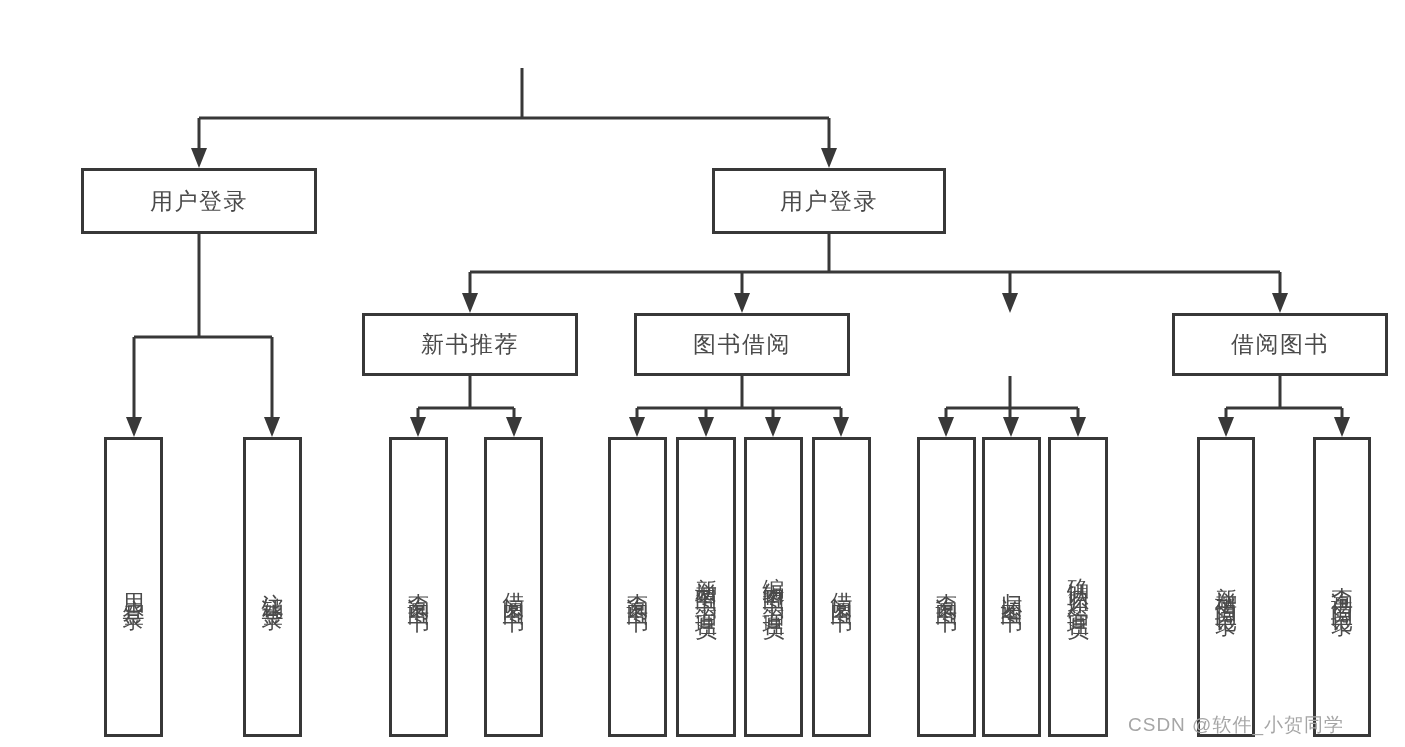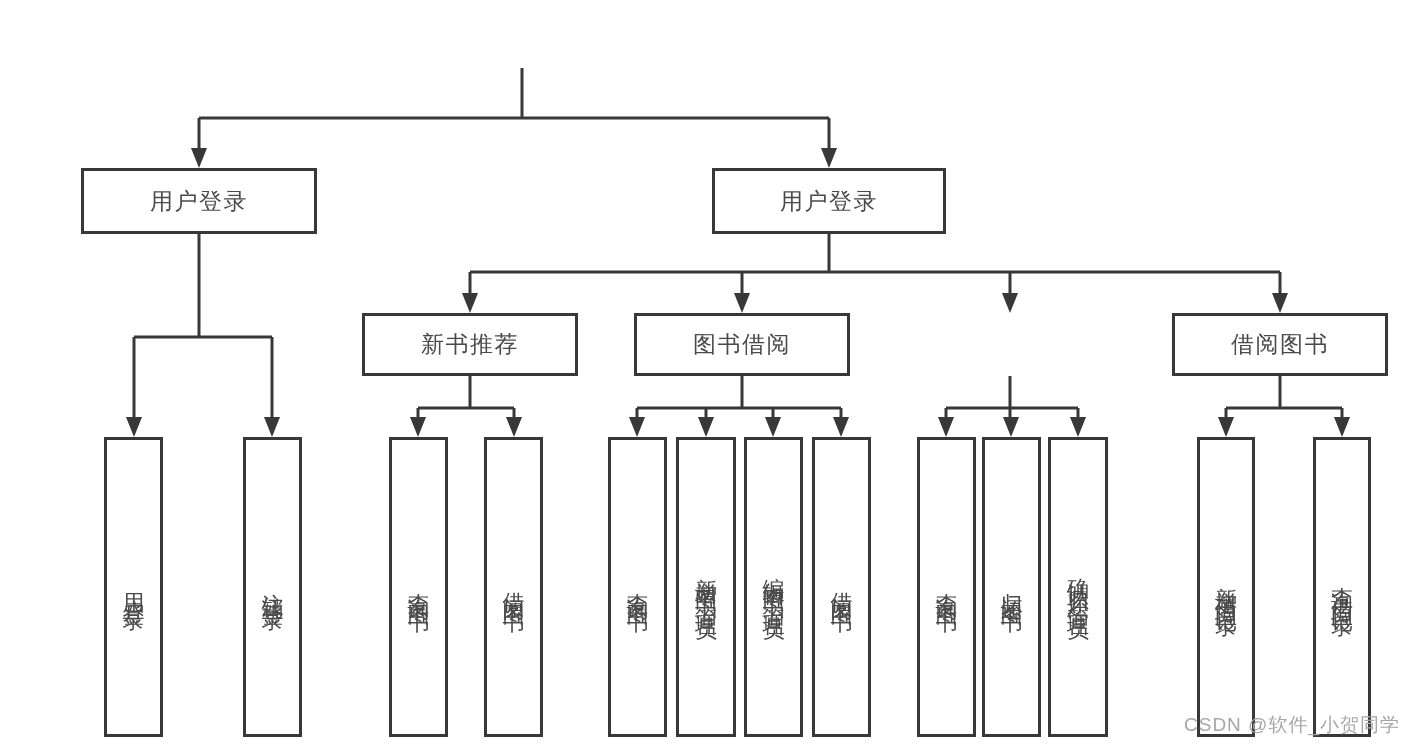--- a/index.html
+++ b/index.html
@@ -30,21 +30,21 @@
   .vbox { font-size: 22px; }
   .vbox .vtext {
     writing-mode: vertical-rl;
     text-orientation: mixed;
     letter-spacing: 6px;
     line-height: 1;
     white-space: nowrap;
   }
   .watermark {
     position: absolute;
-    left: 1184px;
+    left: 1128px;
     top: 712px;
     font-size: 19px;
     letter-spacing: 1px;
     color: #a6a6a6;
     white-space: nowrap;
     z-index: 10;
   }
 </style>
 </head>
 <body>

